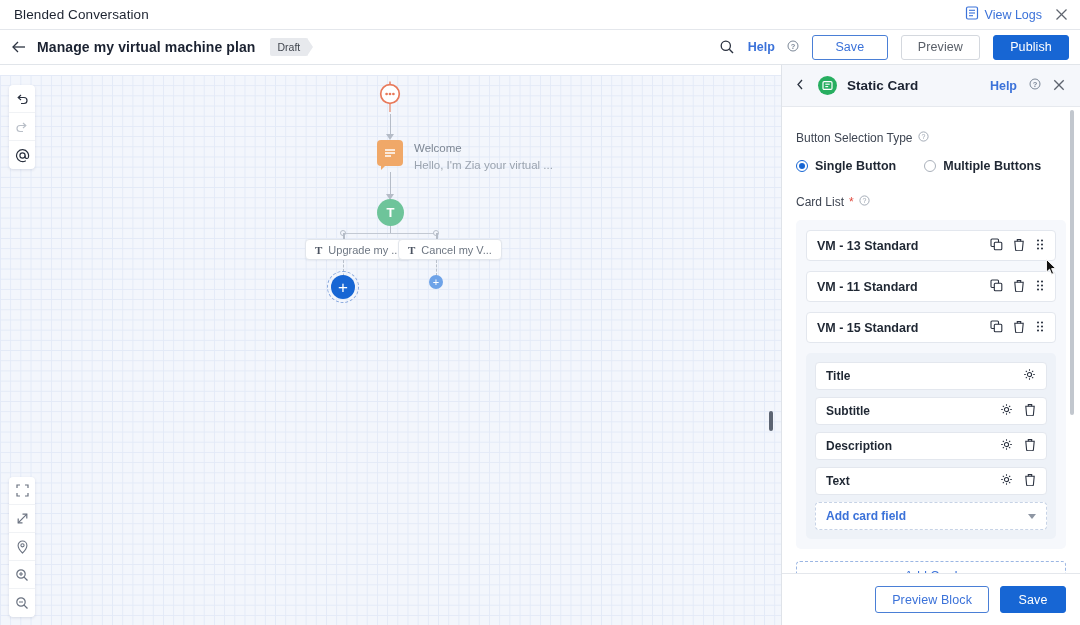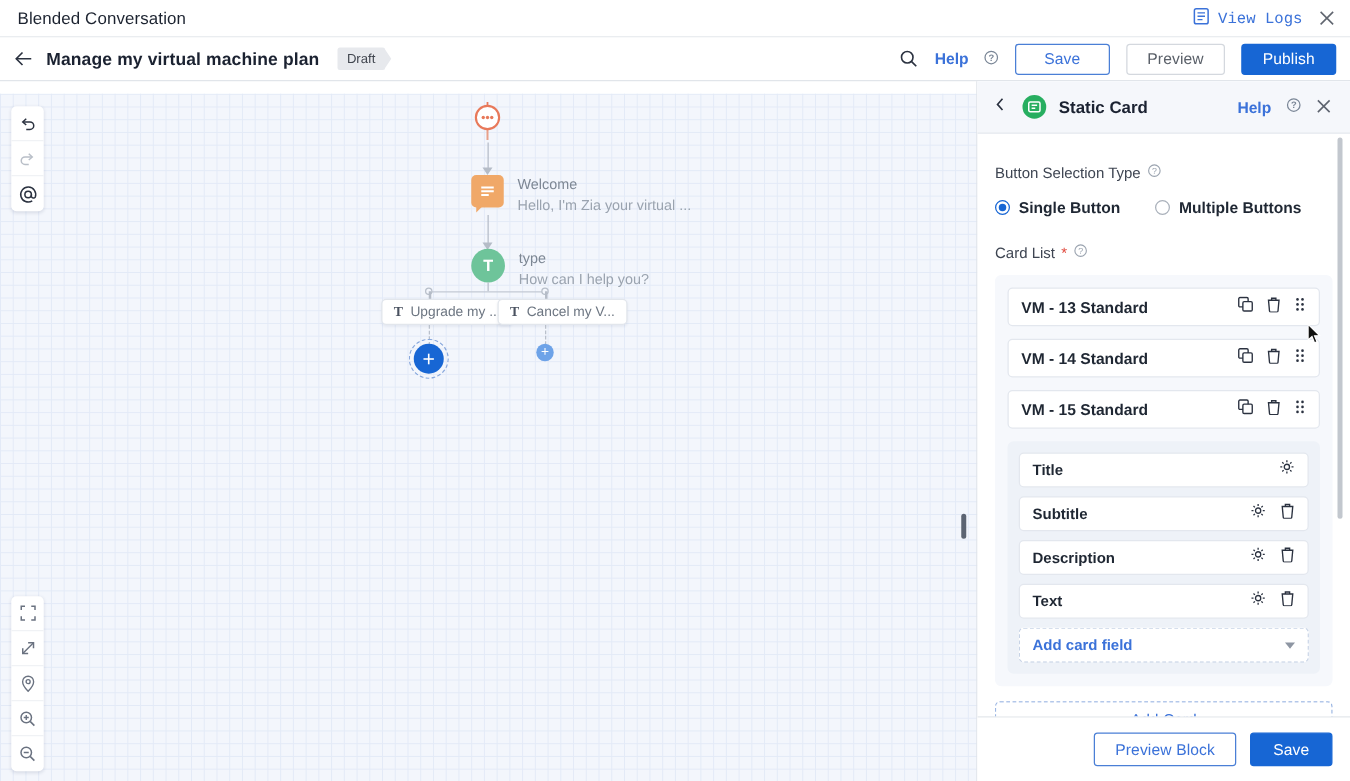--- a/index.html
+++ b/index.html
@@ -20,21 +20,21 @@
     display: flex; align-items: center;
   }
   .titlebar-name {
     font-size: 13.5px; color: #1c2330; padding-left: 14px; letter-spacing: .1px;
   }
   .titlebar-right {
     margin-left: auto; display: flex; align-items: center; gap: 12px; padding-right: 11px;
   }
   .viewlogs {
     display: flex; align-items: center; gap: 6px;
-    color: #3b72d9; font-size: 12.5px; cursor: pointer; font-family: Liberation Mono, monospace;
+    color: #3b72d9; font-size: 12.5px; cursor: pointer;
   }
   .close-x { width: 15px; height: 15px; cursor: pointer; opacity: .75; }
 
   
   .subbar {
     position: absolute; top: 30px; left: 0; width: 1080px; height: 35px;
     background: #ffffff; border-bottom: 1px solid #e1e5ea;
     display: flex; align-items: center;
   }
   .back-arrow { margin-left: 10px; width: 18px; height: 18px; cursor: pointer; }
@@ -405,24 +405,20 @@
         <div class="node-sub">Hello, I'm Zia your virtual ...</div>
       </div>
     </div>
 
     <div class="connector" style="left:389.5px; top:97px; height:24px;"></div>
     <div class="arrowhead" style="left:386px; top:119px;"></div>
 
     <div class="node-row" style="left:377px; top:124px;">
       <div class="node-icon-circ">
         <span>T</span>
-      </div>
-      <div class="node-text">
-        <div class="node-title">type</div>
-        <div class="node-sub">How can I help you?</div>
       </div>
     </div>
 
     <div class="connector" style="left:389.5px; top:151px; height:7px;"></div>
     <div class="branch-line-h" style="left:343px; top:158px; width:94px;"></div>
     <div class="branch-dot" style="left:340px; top:155px;"></div>
     <div class="branch-dot" style="left:433px; top:155px;"></div>
     <div class="connector" style="left:343px; top:158px; height:8px;"></div>
     <div class="connector" style="left:436px; top:158px; height:8px;"></div>
 
@@ -534,21 +530,21 @@
                     <circle cx="3" cy="6.5" r="1.05"></circle>
                     <circle cx="7" cy="6.5" r="1.05"></circle>
                     <circle cx="3" cy="10.5" r="1.05"></circle>
                     <circle cx="7" cy="10.5" r="1.05"></circle>
                   </g>
                 </svg></span>
           </span>
         </div>
 
         <div class="card-item">
-          <span class="card-item-label">VM - 14 Standard</span>
+          <span class="card-item-label">VM - 11 Standard</span>
           <span class="card-item-icons">
             <span><svg width="13" height="13" viewBox="0 0 13 13">
                   <rect x="1" y="1" width="7.5" height="7.5" rx="1" fill="none" stroke="#2b3240" stroke-width="1.1"></rect>
                   <rect x="4.3" y="4.3" width="7.5" height="7.5" rx="1" fill="#fff" stroke="#2b3240" stroke-width="1.1"></rect>
                 </svg></span>
             <span><svg width="12" height="13" viewBox="0 0 12 13">
                   <path d="M1.8 3.2h8.4l-.8 8.6a1 1 0 0 1-1 .9H3.6a1 1 0 0 1-1-.9z" fill="none" stroke="#2b3240" stroke-width="1.1"></path>
                   <path d="M4.3 3.2V1.6h3.4v1.6" fill="none" stroke="#2b3240" stroke-width="1.1"></path>
                 </svg></span>
             <span><svg width="10" height="13" viewBox="0 0 10 13">

